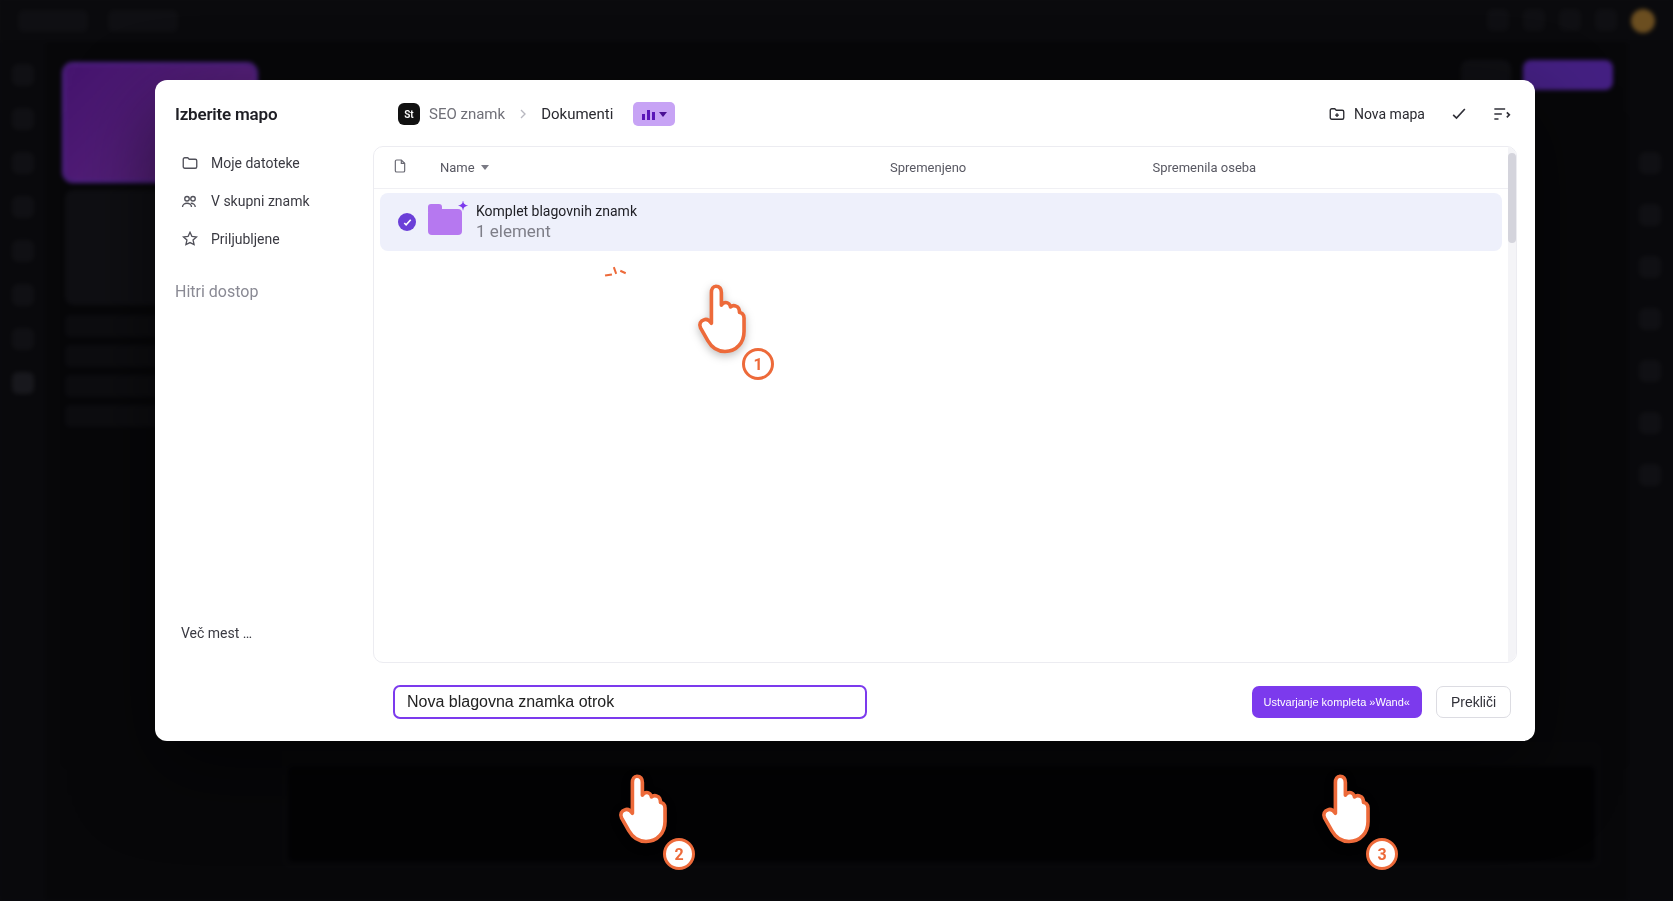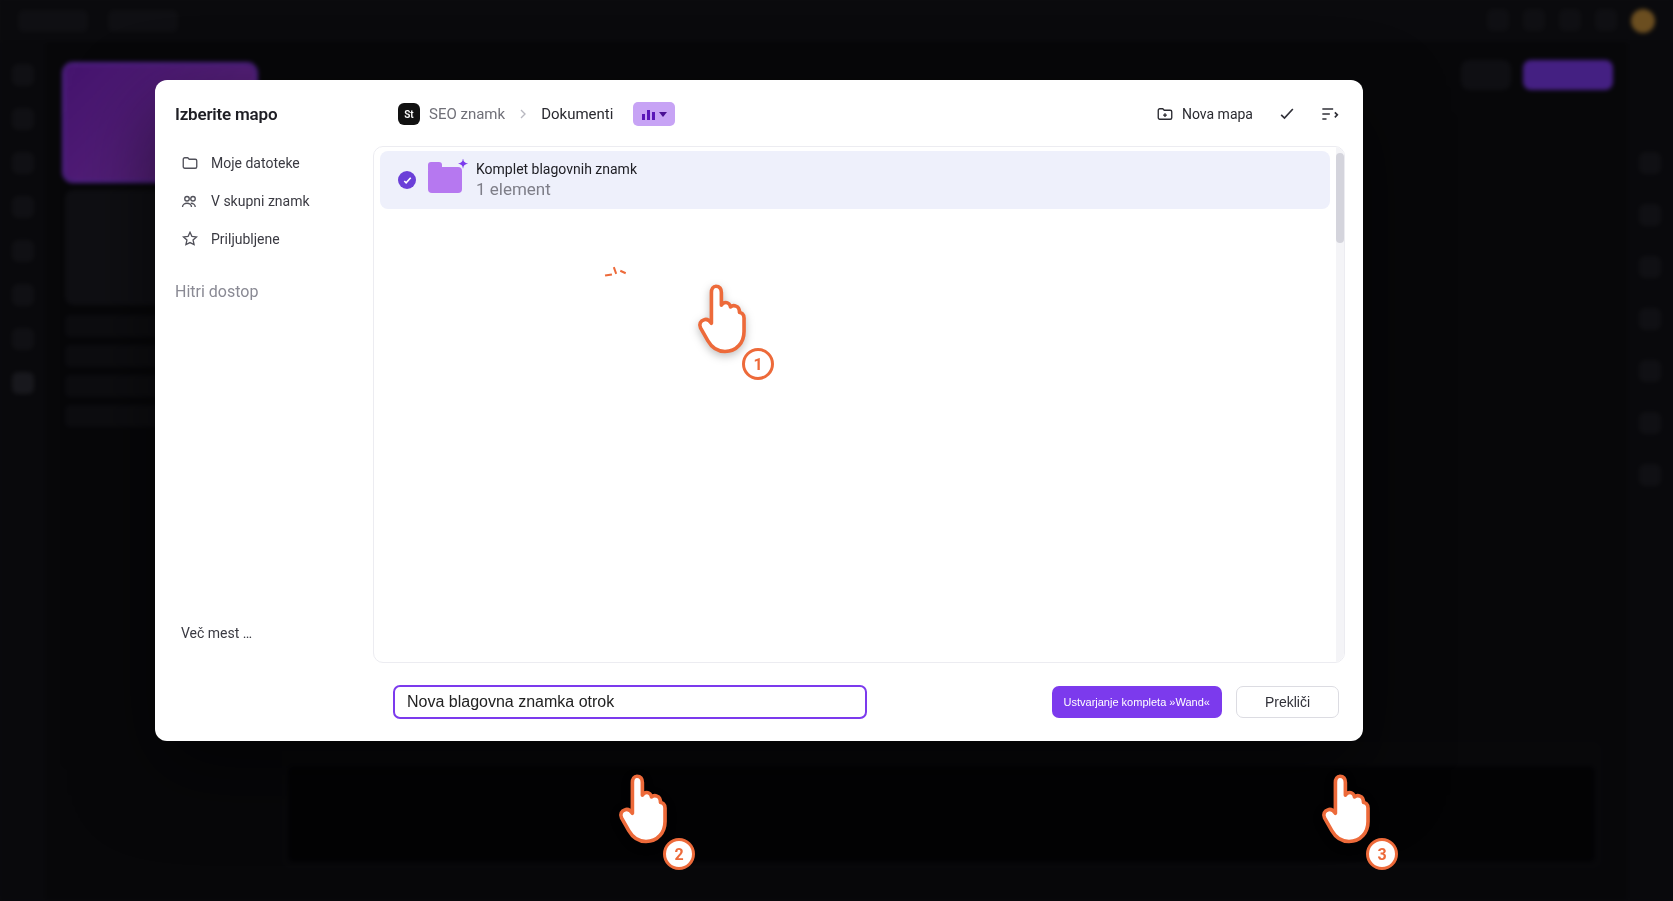--- a/index.html
+++ b/index.html
@@ -67,21 +67,21 @@
     background:#0e0e13; border-radius:10px;
   }
   .bg-canvas-in {
     position:absolute; left:8px; right:8px; top:26px; bottom:8px; background:#050508; border-radius:6px;
   }
 
   
   .modal {
     position:absolute;
     left:155px; top:80px;
-    width:1208px; height:661px;
+    width:1380px; height:661px;
     background:#ffffff;
     border-radius:12px;
     box-shadow:0 30px 80px rgba(0,0,0,0.55);
     color:#2a2a2f;
     display:flex;
     flex-direction:column;
     overflow:hidden;
   }
   .modal-body {
     flex:1; display:flex; min-height:0;
@@ -202,21 +202,21 @@
     outline:none;
   }
   .m-footer .grow { flex:1; }
   .btn-primary {
     background:#7c3aed; color:#fff; border:none;
     height:32px; padding:0 12px; border-radius:7px;
     font-size:11px; cursor:pointer;
   }
   .btn-secondary {
     background:#fff; color:#303038; border:1px solid #dcdce2;
-    height:32px; padding:0 28px; border-radius:7px;
+    height:32px; padding:0 14px; border-radius:7px;
     font-size:14px; cursor:pointer;
   }
 
   
   .pointer {
     position:absolute; width:78px; height:100px; pointer-events:none;
   }
   .pointer svg { width:58px; height:74px; filter: drop-shadow(0 3px 4px rgba(0,0,0,.25)); }
   .pointer .badge {
     position:absolute; right:0; bottom:0;
@@ -350,20 +350,34 @@
         <div class="tb-iconbtn">
           <svg width="20" height="20" viewBox="0 0 24 24" fill="none" stroke="currentColor" stroke-width="2">
               <path d="M4 6h13M4 12h9M4 18h5"></path>
               <path d="M19 10l3 3-3 3"></path>
             </svg>
         </div>
       </div>
 
       <div class="list-panel">
         <div class="list-inner">
+          <div class="list-head">
+            <div class="col-icon">
+              <svg width="16" height="16" viewBox="0 0 24 24" fill="none" stroke="#6a6a74" stroke-width="1.8">
+                  <path d="M14 3H7a2 2 0 0 0-2 2v14a2 2 0 0 0 2 2h10a2 2 0 0 0 2-2V8l-5-5z"></path>
+                  <path d="M14 3v5h5"></path>
+                </svg>
+            </div>
+            <div class="col-name">
+              <span>Name</span>
+              <span class="sort-caret"></span>
+            </div>
+            <div class="col-mod">Spremenjeno</div>
+            <div class="col-by">Spremenila oseba</div>
+          </div>
 
           <div class="row selected">
             <span class="sel-check">
               <svg width="11" height="11" viewBox="0 0 24 24" fill="none" stroke="currentColor" stroke-width="3.5">
                   <path d="M5 13l4 4 10-11"></path>
                 </svg>
             </span>
             <span class="folder-ico">
               <span class="spark">✦</span>
             </span>

